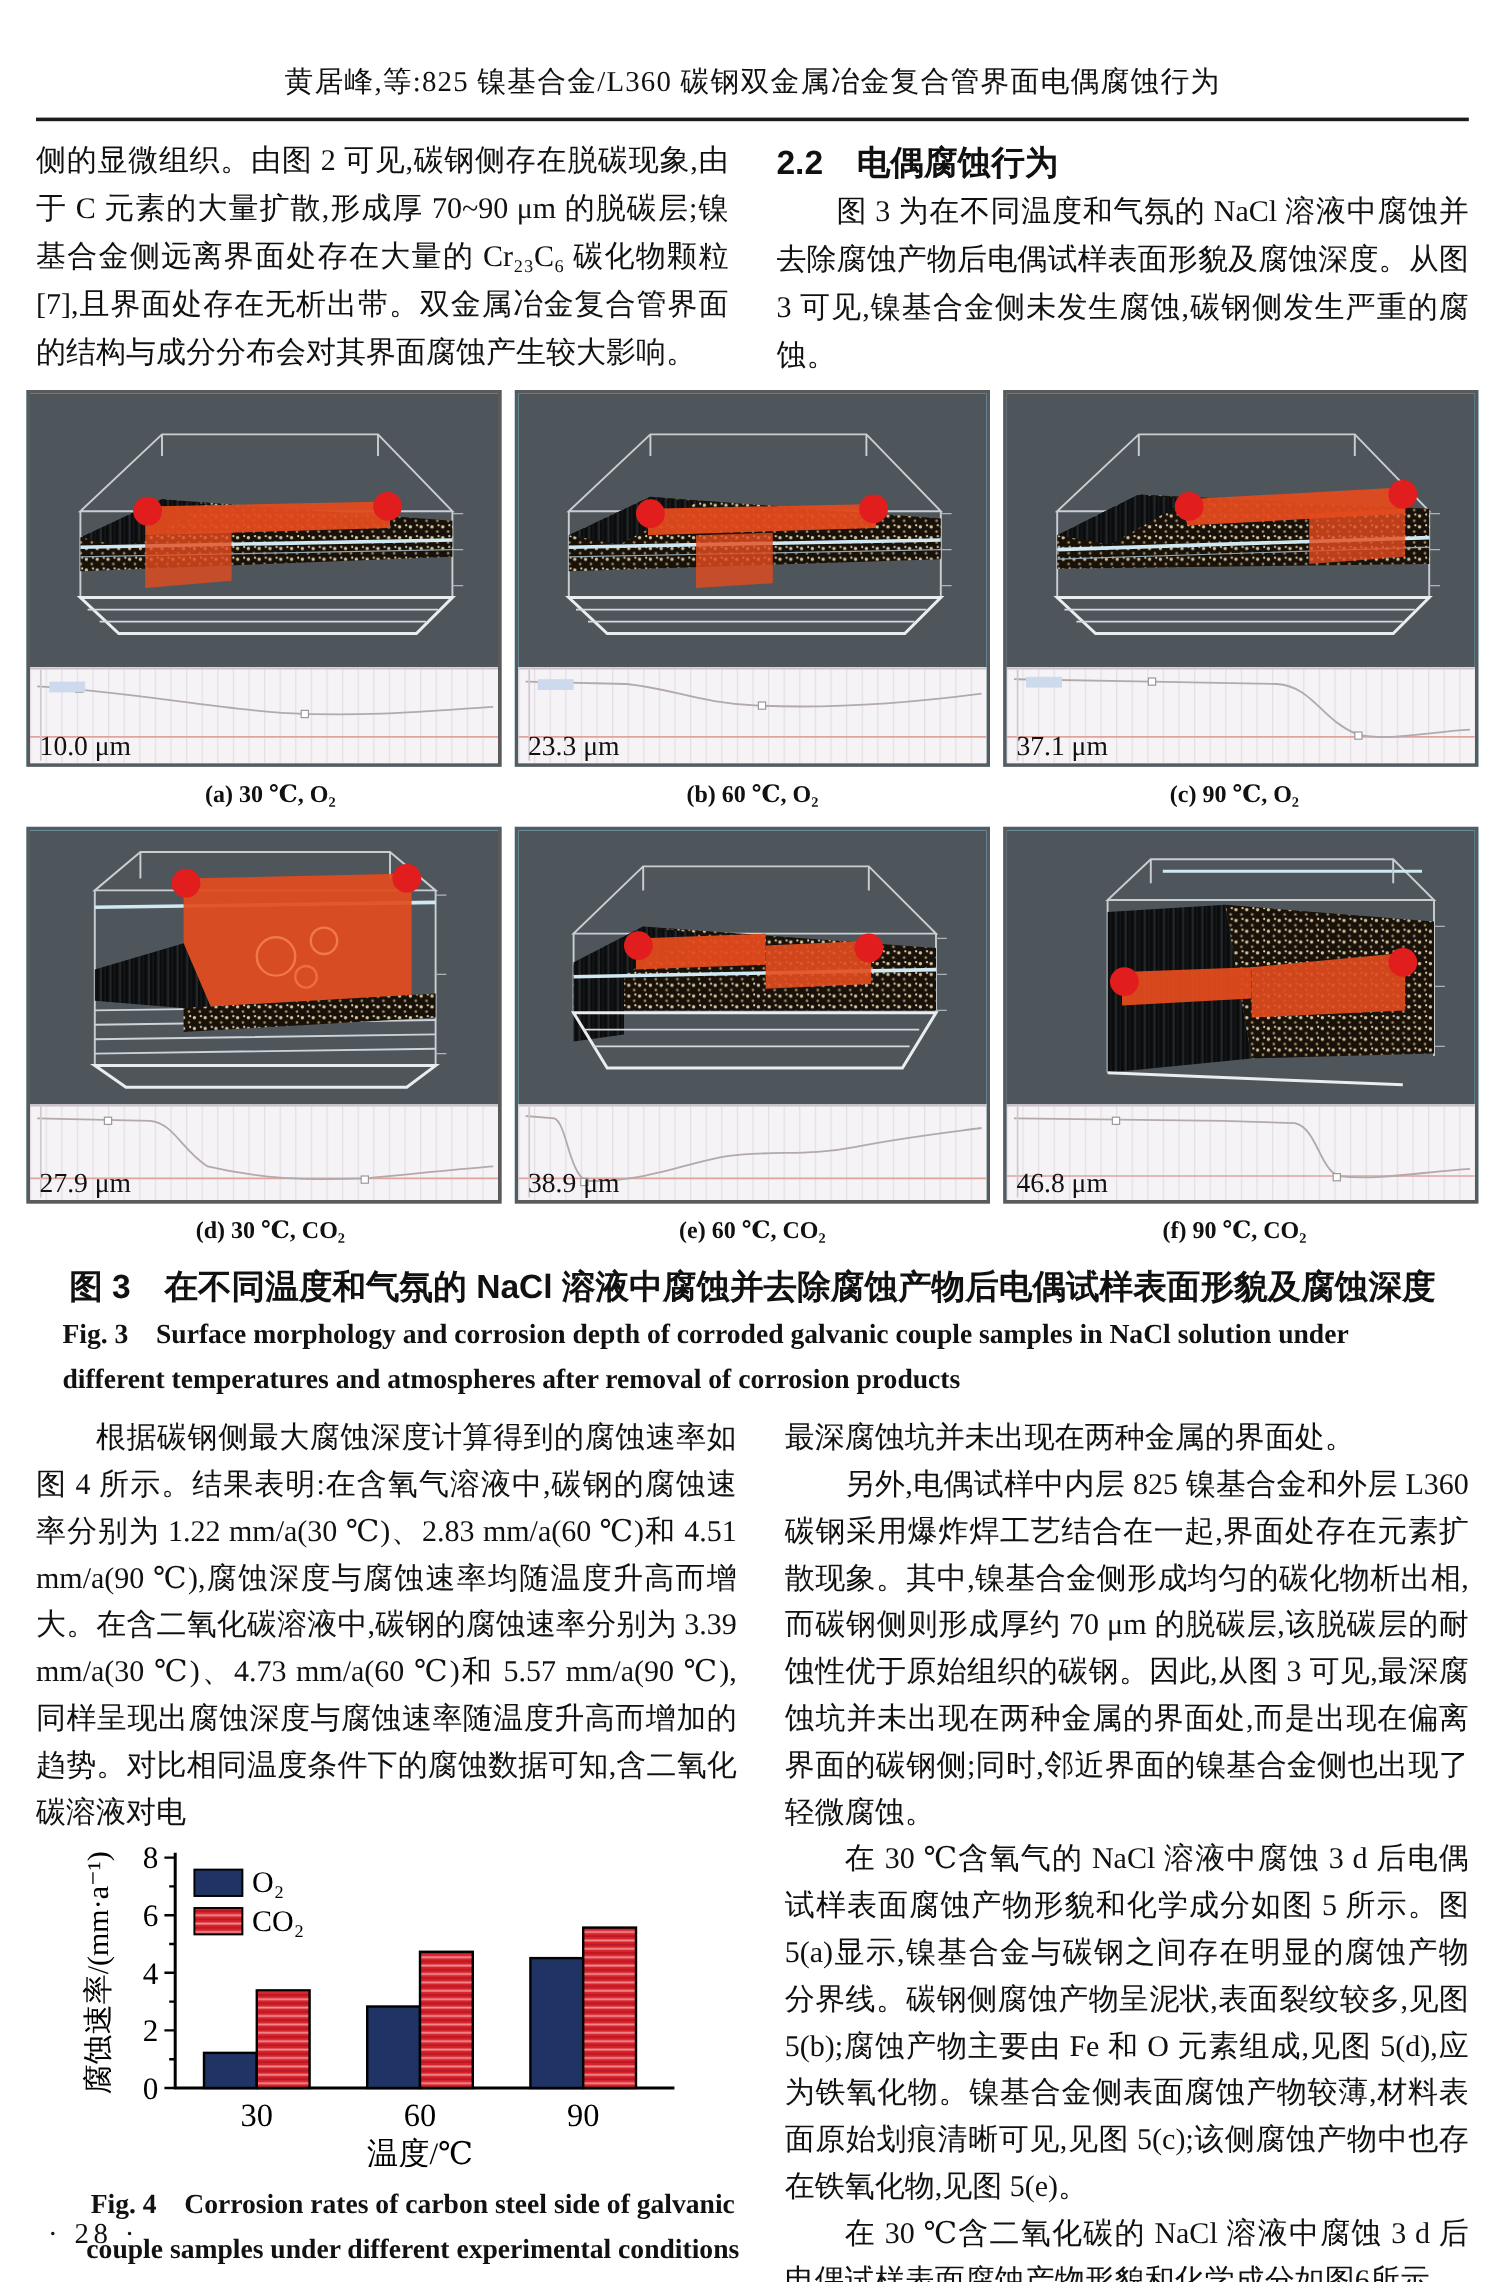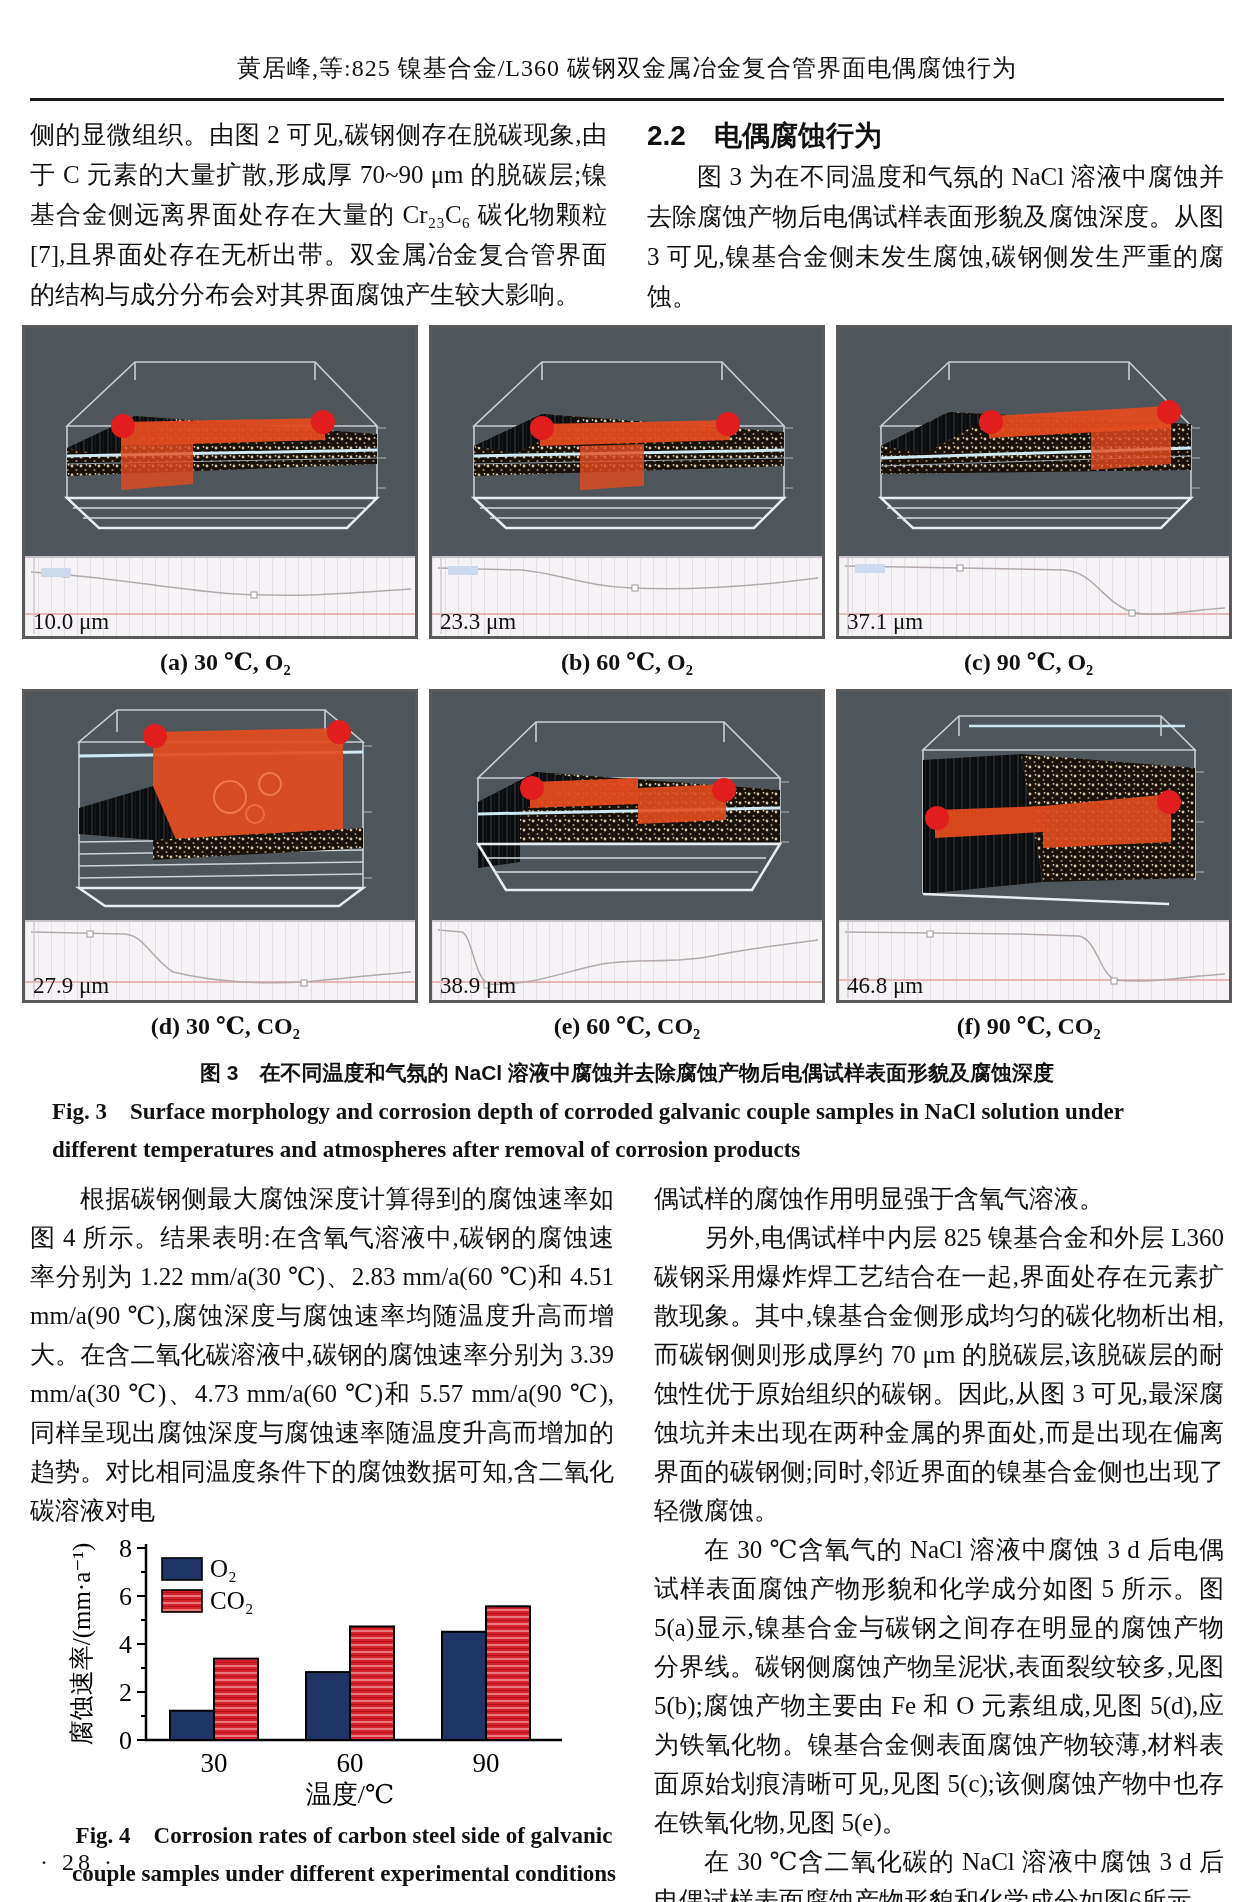--- a/index.html
+++ b/index.html
@@ -17,22 +17,22 @@
   .sec-head{font-family:"Liberation Sans","DejaVu Sans",sans-serif;font-weight:bold;font-size:28px;line-height:42px;margin:0;}
 
   
   .fig3{margin-top:8px;}
   .fig3-row{display:flex;gap:11px;justify-content:center;}
   .fig3-panel{width:390px;border:3px solid #5a5a5a;background:#7dd3fc;box-sizing:content-box;}
   .fig3-panel svg{display:block;}
   .profile{position:relative;width:390px;height:80px;background:#f5f3f6;}
   .depth-label{position:absolute;left:8px;bottom:2px;font-size:23px;color:#111;line-height:24px;}
   .fig3-labels{display:flex;gap:11px;justify-content:center;margin:6px 0 10px 0;}
-  .fig3-label{width:396px;text-align:center;font-weight:bold;font-size:24px;line-height:34px;}
-  .caption-zh{text-align:center;font-weight:bold;font-size:21px;line-height:40px;margin-top:4px;font-family:"Liberation Sans","DejaVu Sans",sans-serif;}
+  .fig3-label{width:396px;text-align:center;font-weight:bold;font-size:20px;line-height:34px;}
+  .caption-zh{text-align:center;font-weight:bold;font-size:28px;line-height:40px;margin-top:4px;font-family:"Liberation Sans","DejaVu Sans",sans-serif;}
   .caption-en{font-weight:bold;font-size:23px;line-height:38px;width:1150px;margin:0 auto;}
 
   
   .fig4-wrap{margin:8px 0 0 34px;}
   .fig4-caption-zh{text-align:center;font-weight:bold;font-size:24px;line-height:40px;margin-top:10px;font-family:"Liberation Sans","DejaVu Sans",sans-serif;}
   .fig4-caption-en{text-align:center;font-weight:bold;font-size:23px;line-height:38px;width:560px;margin:0 auto;}
 
   .footer{position:absolute;left:40px;bottom:26px;font-size:24px;letter-spacing:4px;}
   .defs-holder{position:absolute;width:0;height:0;overflow:hidden;}
 </style>
@@ -323,21 +323,21 @@
             <rect x="98" y="20" width="40" height="22" fill="#1f3365" stroke="#000" stroke-width="1.6"></rect>
             <text x="146" y="39" font-size="25" font-family="&quot;Liberation Serif&quot;,&quot;DejaVu Serif&quot;,serif">O₂</text>
             <rect x="98" y="52" width="40" height="22" fill="url(#hatchRed)" stroke="#000" stroke-width="1.6"></rect>
             <text x="146" y="71" font-size="25" font-family="&quot;Liberation Serif&quot;,&quot;DejaVu Serif&quot;,serif">CO₂</text>
           </svg>
         <div class="fig4-caption-en">Fig. 4　Corrosion rates of carbon steel side of galvanic couple samples under different experimental conditions</div>
       </div>
     </div>
 
     <div class="col" style="line-height:39px;">
-      <p>偶试样的腐蚀作用明显强于含氧气溶液。</p>
+      <p>最深腐蚀坑并未出现在两种金属的界面处。</p>
       <p class="indent">另外,电偶试样中内层 825 镍基合金和外层 L360 碳钢采用爆炸焊工艺结合在一起,界面处存在元素扩散现象。其中,镍基合金侧形成均匀的碳化物析出相,而碳钢侧则形成厚约 70 μm 的脱碳层,该脱碳层的耐蚀性优于原始组织的碳钢。因此,从图 3 可见,最深腐蚀坑并未出现在两种金属的界面处,而是出现在偏离界面的碳钢侧;同时,邻近界面的镍基合金侧也出现了轻微腐蚀。</p>
       <p class="indent">在 30 ℃含氧气的 NaCl 溶液中腐蚀 3 d 后电偶试样表面腐蚀产物形貌和化学成分如图 5 所示。图 5(a)显示,镍基合金与碳钢之间存在明显的腐蚀产物分界线。碳钢侧腐蚀产物呈泥状,表面裂纹较多,见图 5(b);腐蚀产物主要由 Fe 和 O 元素组成,见图 5(d),应为铁氧化物。镍基合金侧表面腐蚀产物较薄,材料表面原始划痕清晰可见,见图 5(c);该侧腐蚀产物中也存在铁氧化物,见图 5(e)。</p>
       <p class="indent">在 30 ℃含二氧化碳的 NaCl 溶液中腐蚀 3 d 后电偶试样表面腐蚀产物形貌和化学成分如图6所示。</p>
     </div>
   </div>
 
   <div class="footer">· 28 ·</div>
 </div>
 
 </body></html>

